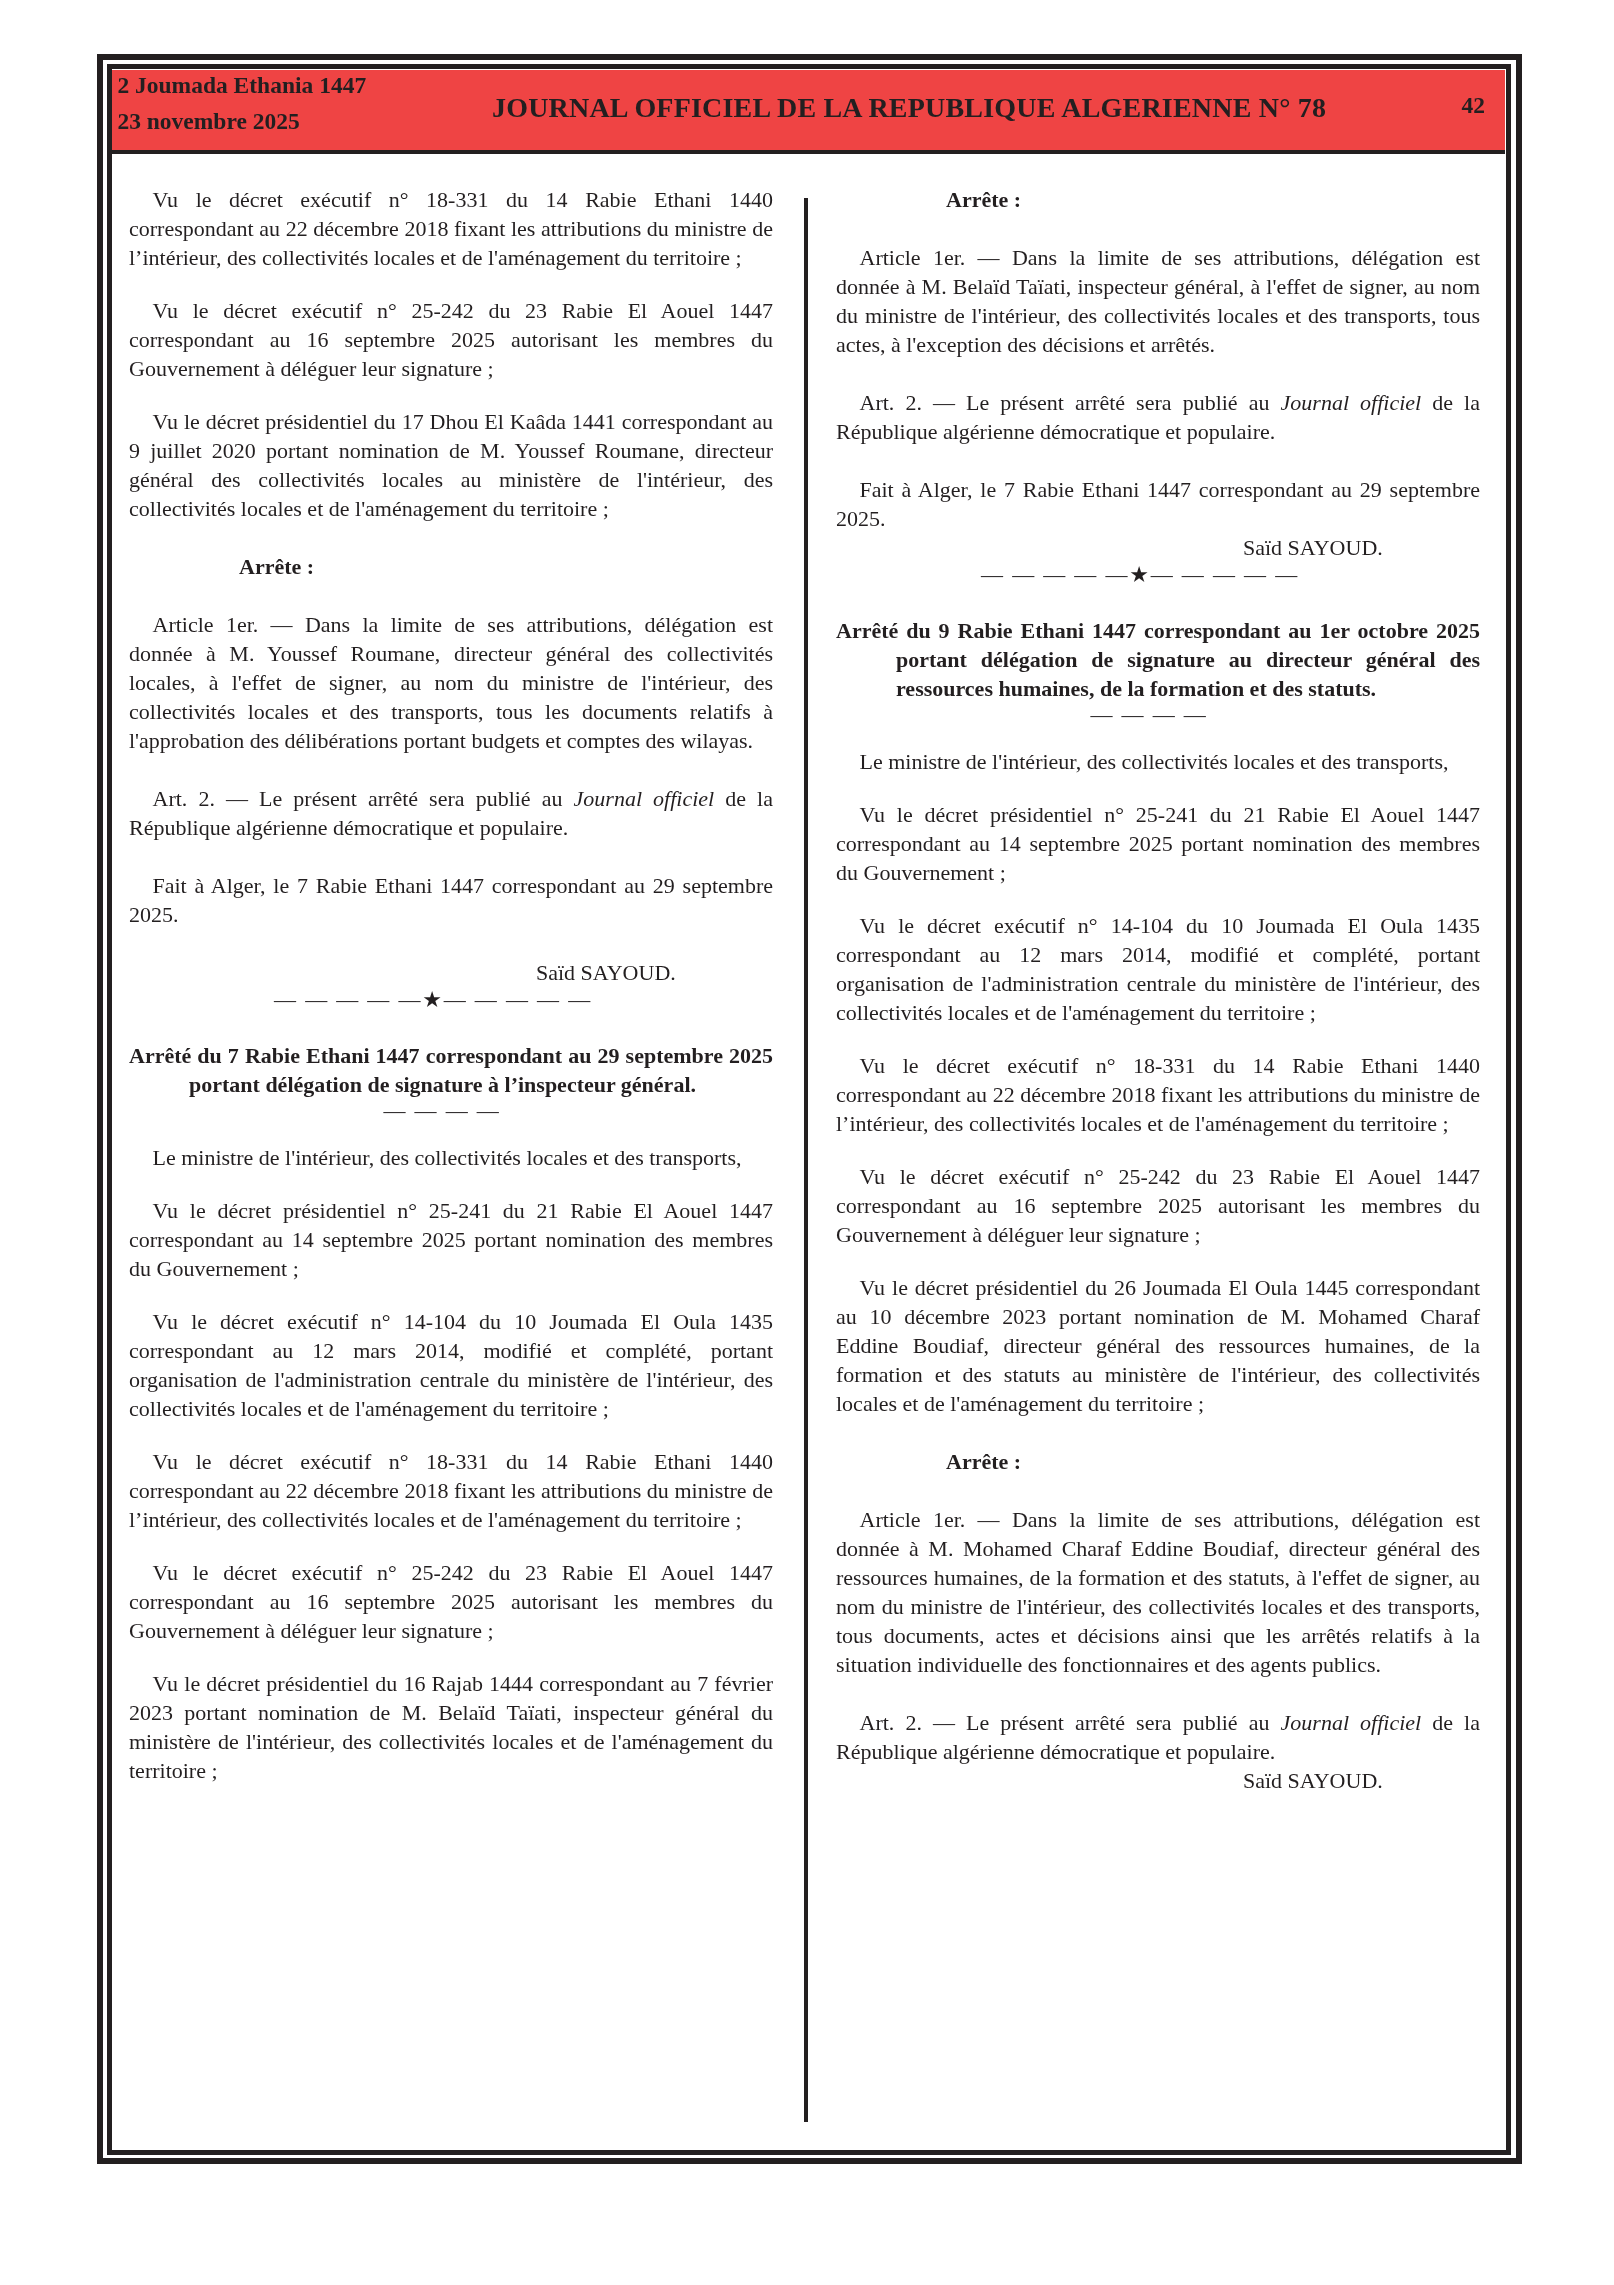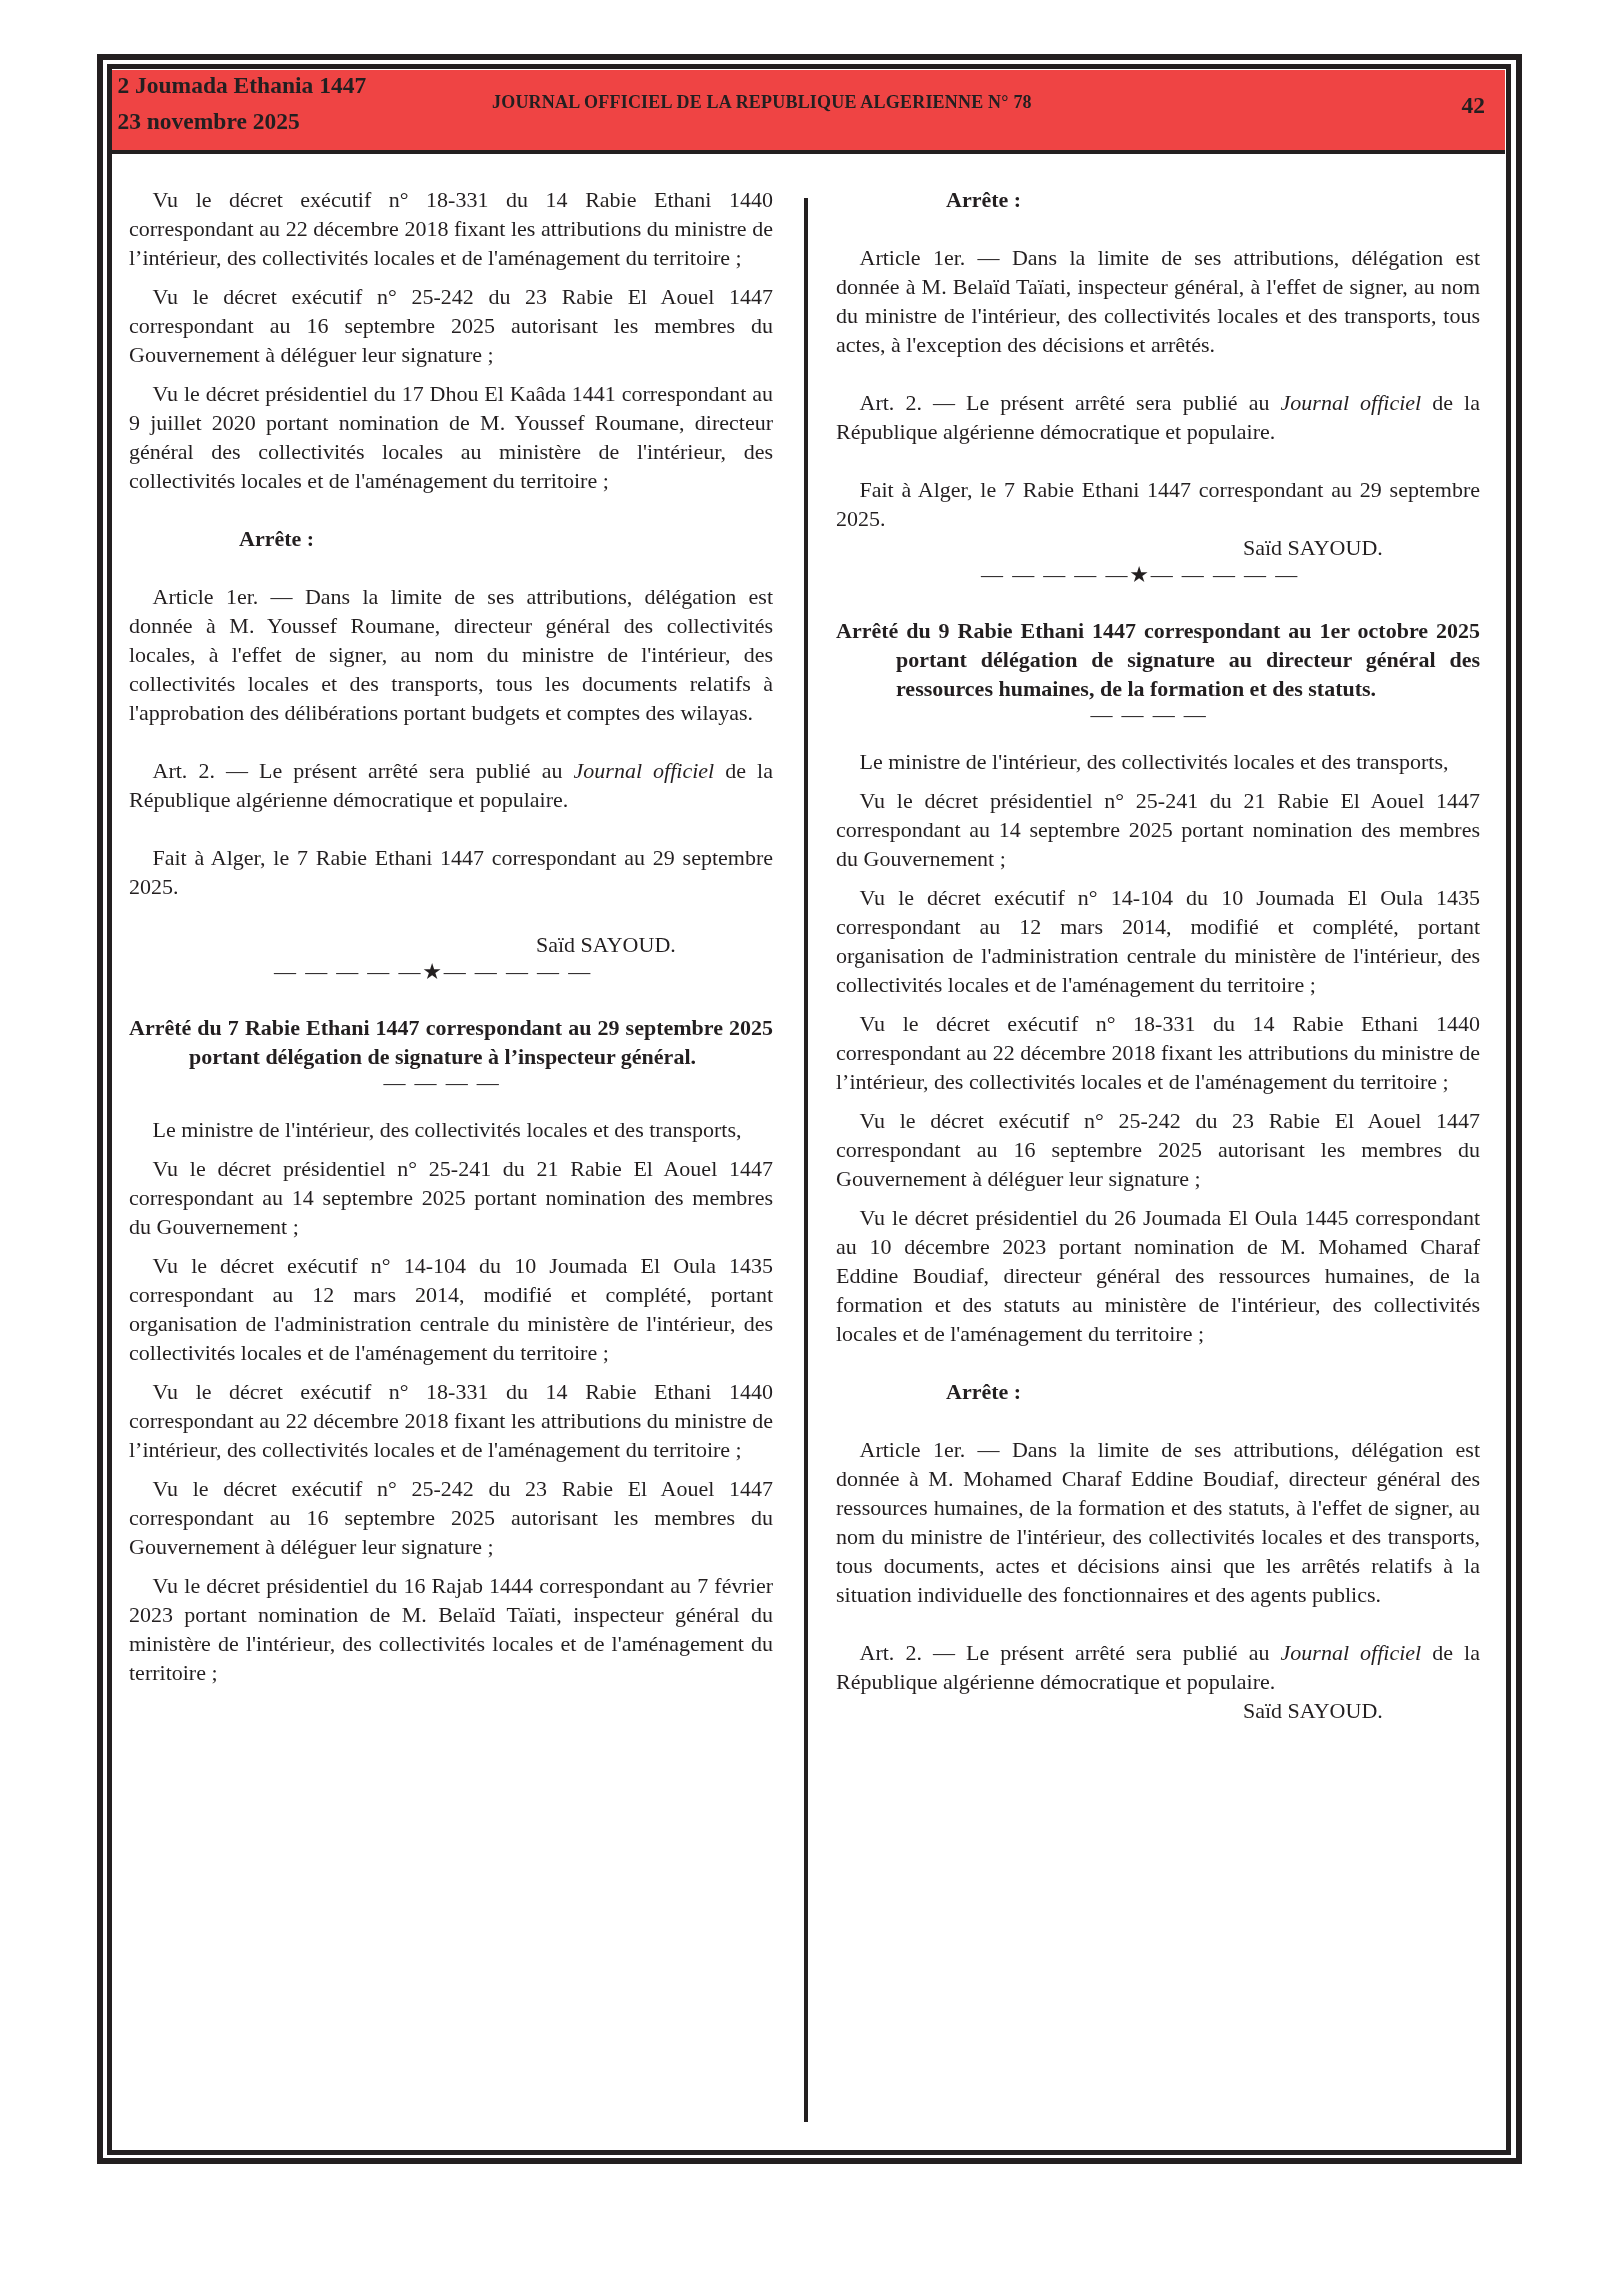--- a/index.html
+++ b/index.html
@@ -7,28 +7,28 @@
            font-family: "Liberation Serif", "DejaVu Serif", serif; color: #231f20; }
     .frame-outer { position: absolute; left: 97px; top: 54px; width: 1425px; height: 2110px;
                    border: 6.3px solid #231f20; box-sizing: border-box; }
     .frame-inner { position: absolute; left: 107px; top: 64px; width: 1404px; height: 2091px;
                    border: 5.4px solid #231f20; box-sizing: border-box; }
     .header { position: absolute; left: 112px; top: 70px; width: 1393px; height: 80px;
               background: #ef4444; border-bottom: 4.5px solid #231f20; box-sizing: content-box; }
     .hdr-date { position: absolute; left: 5.4px; font-weight: bold; font-size: 23.5px; line-height: 23.5px; }
     .hdr-date.l1 { top: 3.6px; }
     .hdr-date.l2 { top: 40px; }
-    .hdr-title { position: absolute; left: 380px; top: 22px; font-weight: bold; font-size: 18px; letter-spacing: 0.2px; }
+    .hdr-title { position: absolute; left: 380px; top: 22px; font-weight: bold; font-size: 28px; letter-spacing: 0.2px; }
     .hdr-page { position: absolute; right: 20px; top: 22px; font-weight: bold; font-size: 23.5px; }
     .divider { position: absolute; left: 804px; top: 198px; width: 3.6px; height: 1924px; background: #231f20; }
     .col { position: absolute; top: 185px; width: 644px; font-size: 22px; line-height: 29px; }
     .col.left { left: 129px; }
     .col.right { left: 836px; }
     p { margin: 0; text-align: justify; text-indent: 23.5px; }
-    .gap-s { margin-top: 10px; }
+    .gap-s { margin-top: 24px; }
     .gap-m { margin-top: 20px; }
     .gap-l { margin-top: 29px; }
     .arrete { font-weight: bold; text-indent: 0; padding-left: 110px; text-align: left; }
     .sig { text-indent: 0; text-align: left; padding-left: 407px; }
     .star-sep { text-align: center; text-indent: 0; letter-spacing: 1.8px; font-size: 22px; line-height: 25px; padding-right: 36px; }
     .dash-sep { text-align: center; text-indent: 0; letter-spacing: 1.8px; font-size: 22px; line-height: 23.5px; padding-right: 18px; }
     .title { font-weight: bold; text-indent: -60px; padding-left: 60px; text-align: justify; line-height: 29px; }
     em { font-style: italic; }
   </style>
 </head>

